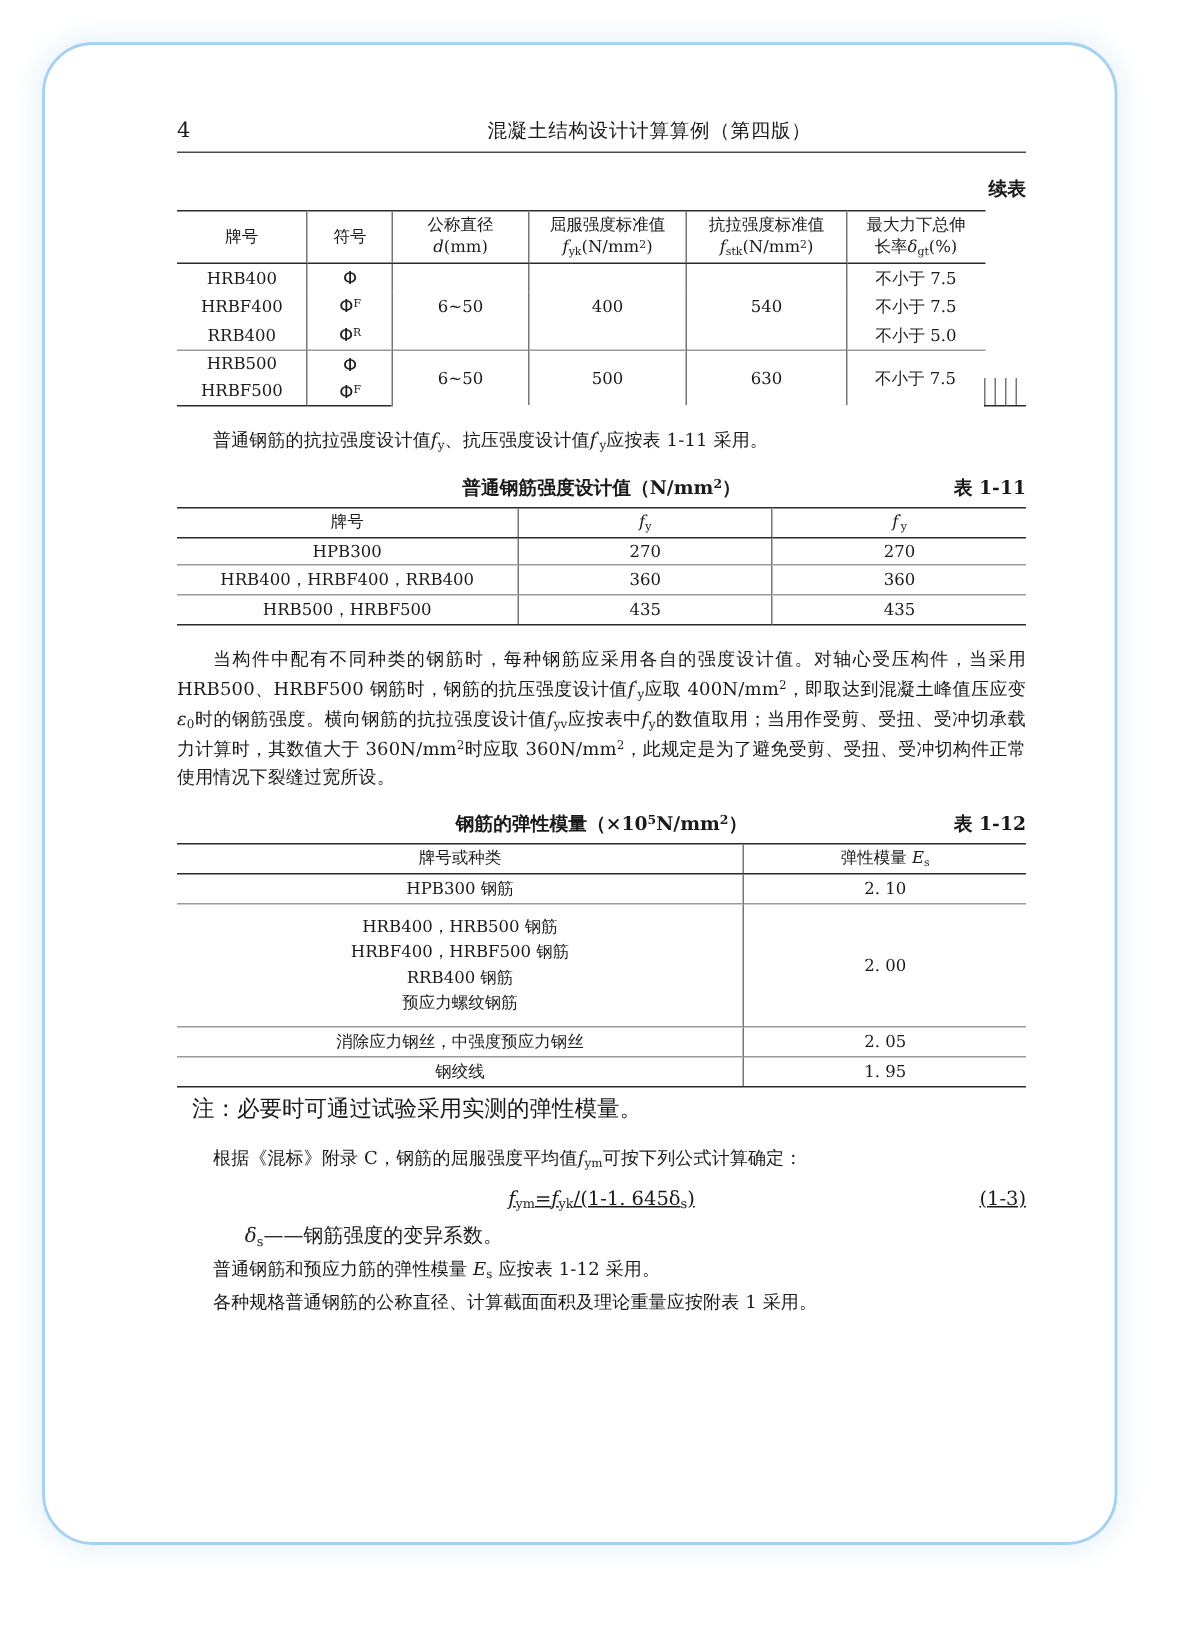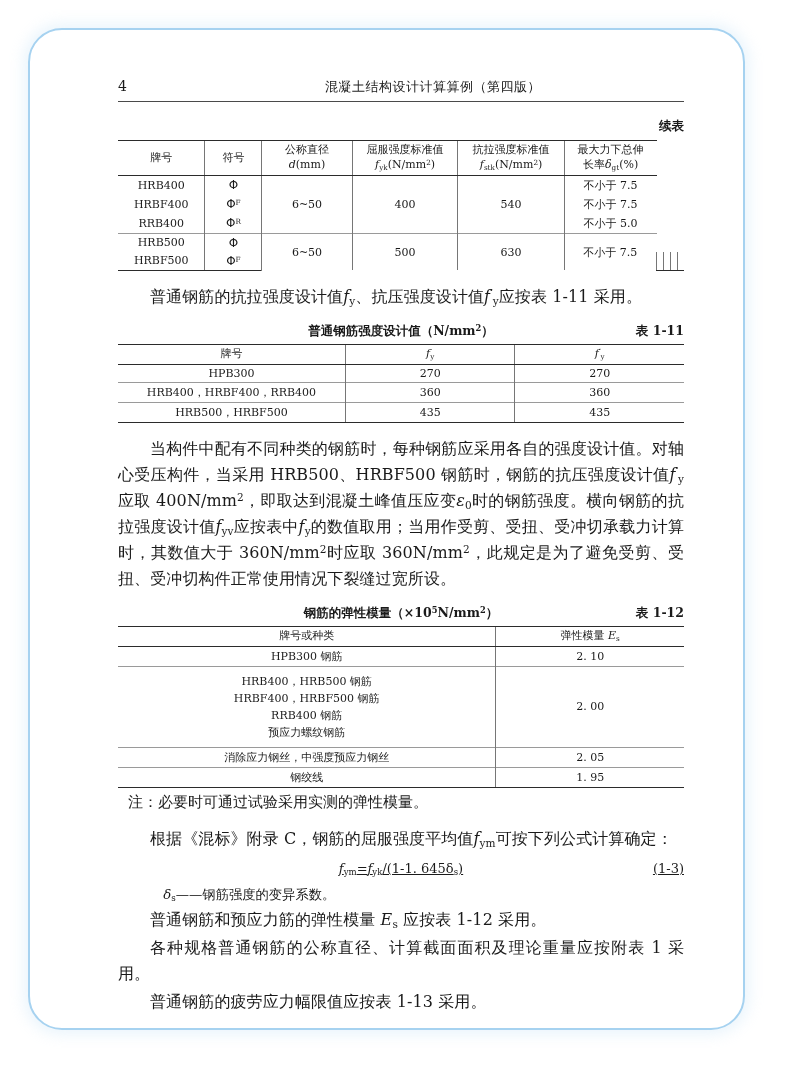--- a/index.html
+++ b/index.html
@@ -103,21 +103,21 @@
   table.doc .topthick { border-top: 1.7px solid #2b2b2b; }
   table.doc .botthick { border-bottom: 1.7px solid #2b2b2b; }
   table.doc .hl { border-top: 1px solid #9a9a9a; }
   table.doc .hhead { border-bottom: 1.7px solid #2b2b2b; }
 
   .hdrcell { line-height: 1.35; padding: 5px 2px; font-size: 11px; }
   .rowcell { padding: 4px 2px; font-size: 11px; }
 
   
   p.body {
-    font-size: 16px;
+    font-size: 12px;
     line-height: 1.62;
     margin: 13px 0 13px 0;
     text-align: justify;
     text-justify: inter-ideograph;
     letter-spacing: 0.1px;
   }
   p.body.indent { text-indent: 2em; }
   p.tight { margin: 2px 0; }
 
   .note {
@@ -338,15 +338,14 @@
   </div>
 
   <div class="defline sub">
     <i>δ</i><sub>s</sub><span>——钢筋强度的变异系数。</span>
   </div>
 
   <p class="body indent tight">
     <span>普通钢筋和预应力筋的弹性模量</span>&nbsp;<i>E</i><sub>s</sub>&nbsp;<span>应按表 1-12 采用。</span>
   </p>
   <p class="body indent tight">各种规格普通钢筋的公称直径、计算截面面积及理论重量应按附表 1 采用。</p>
-  <p class="body indent tight">普通钢筋的疲劳应力幅限值应按表 1-13 采用。</p>
 
 </div>
 
 </body></html>

